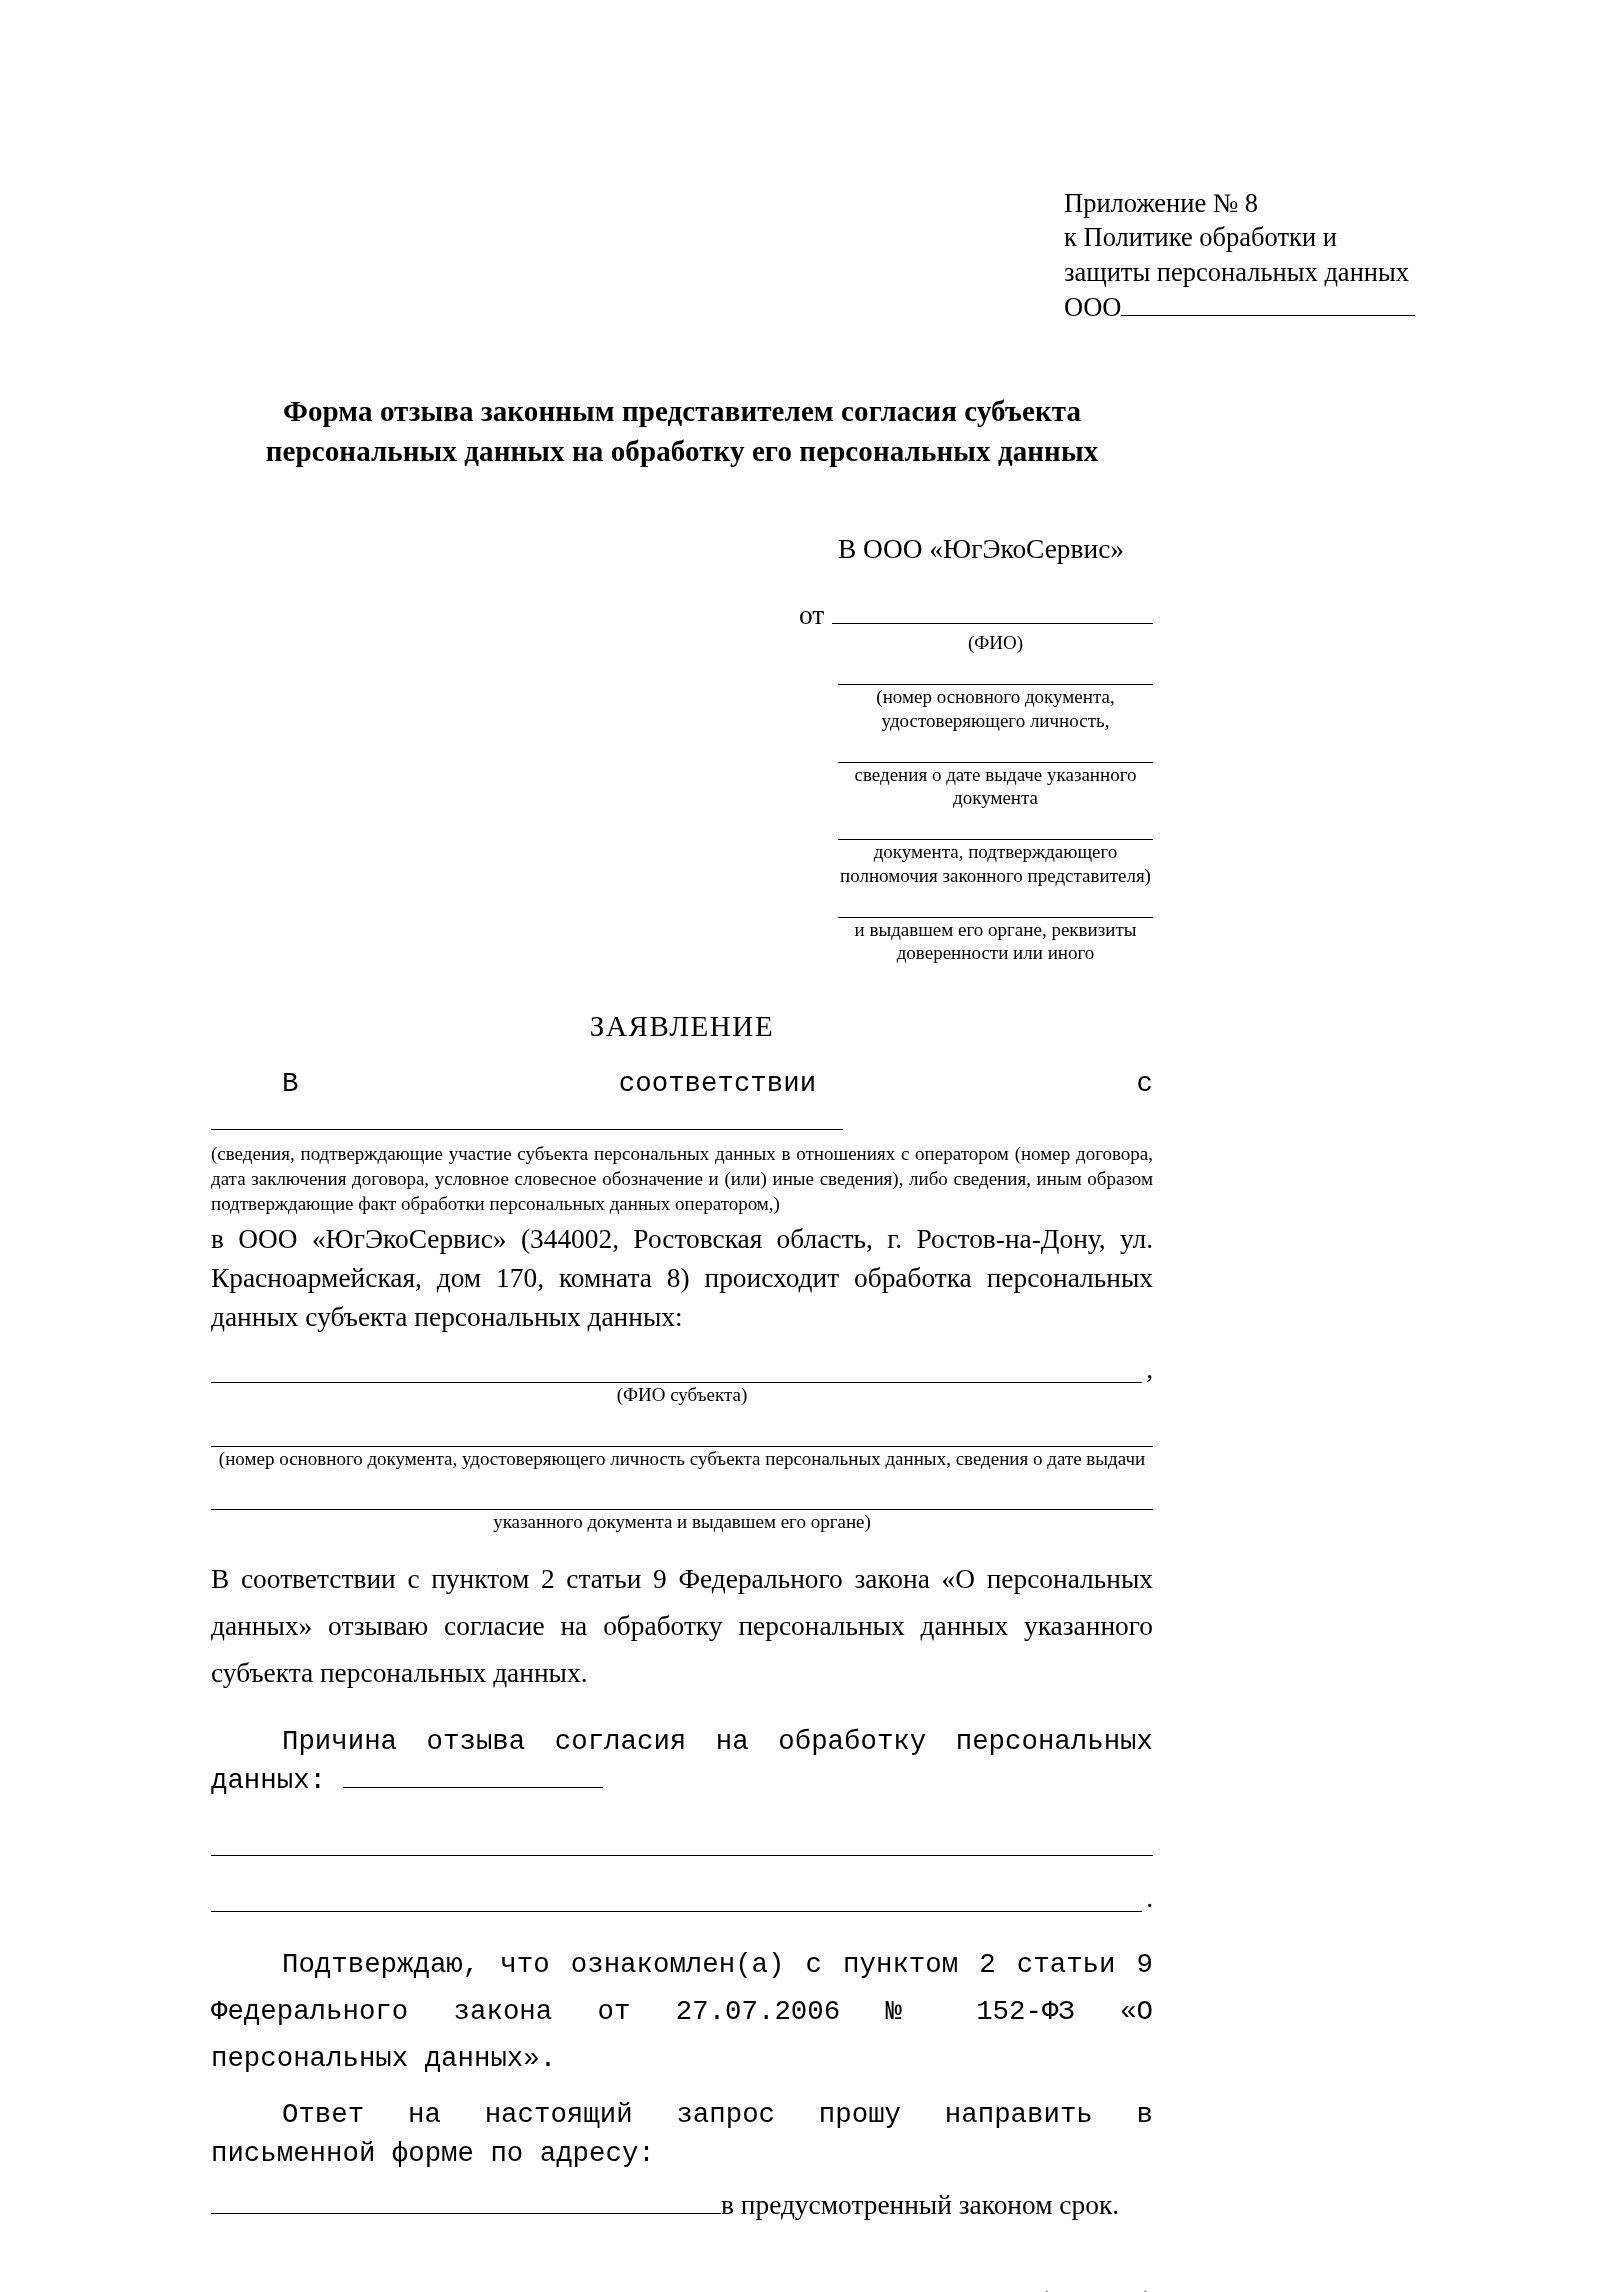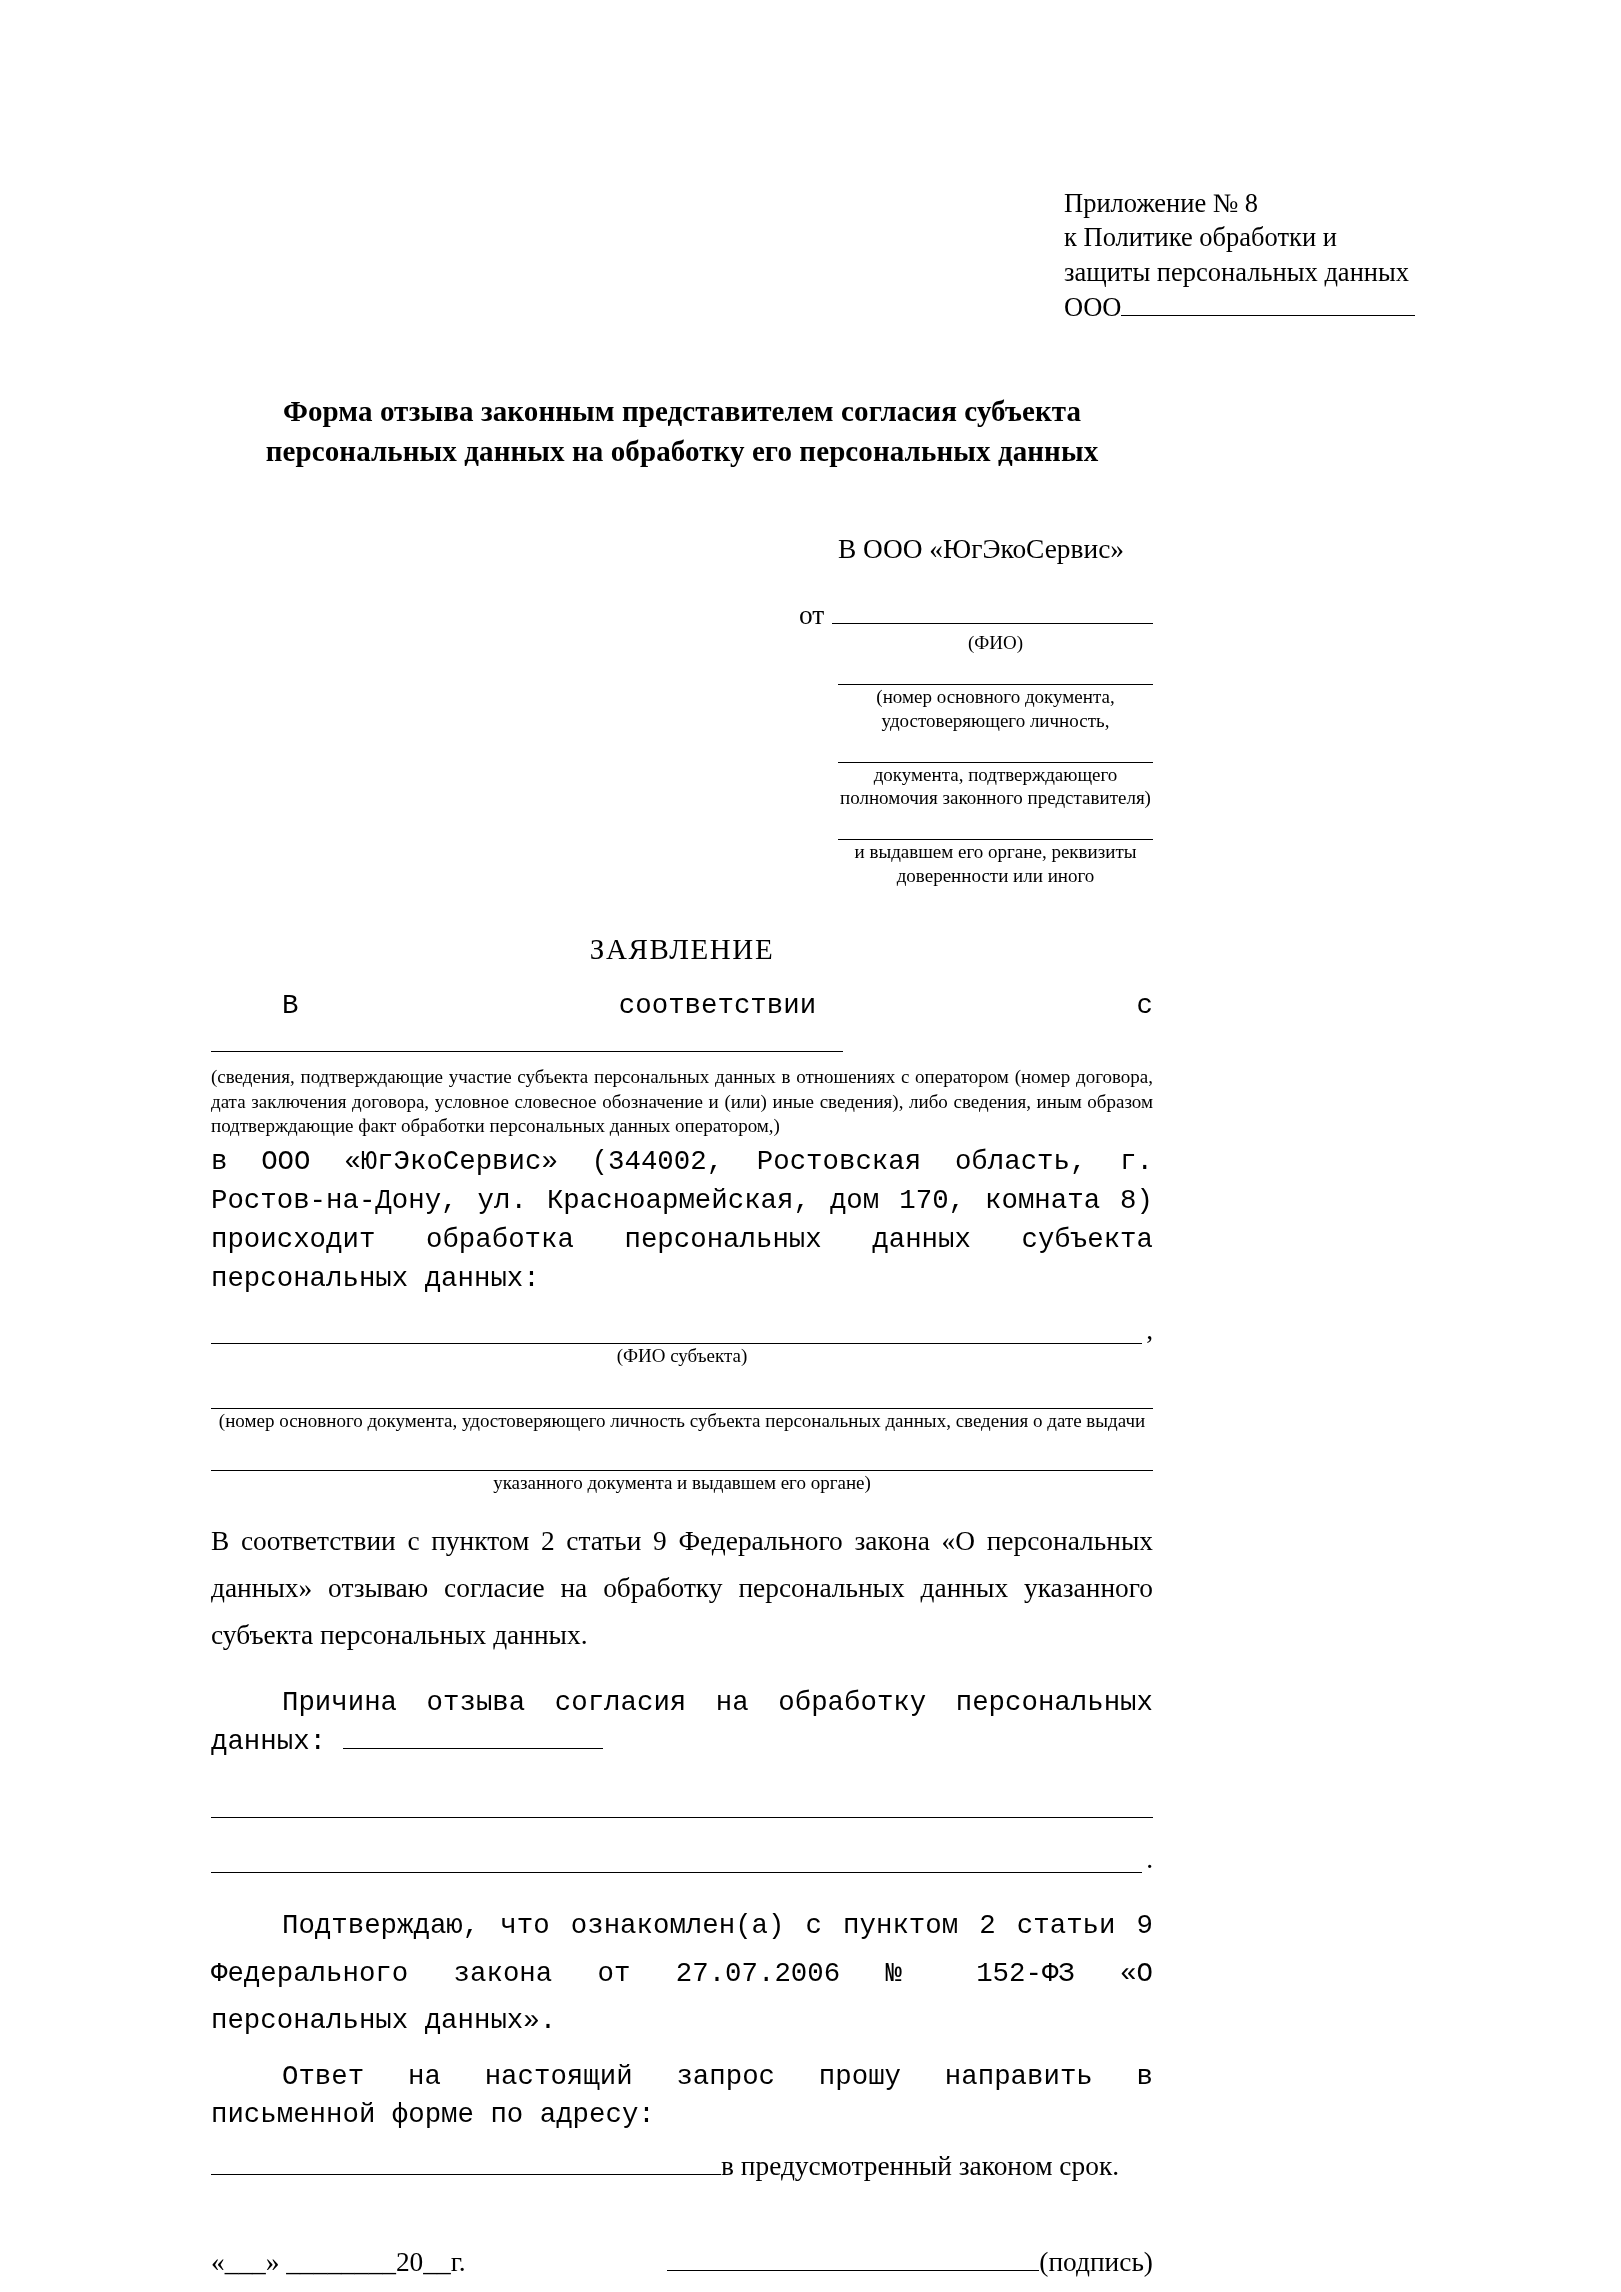--- a/index.html
+++ b/index.html
@@ -183,20 +183,24 @@
   </div>
   <div class="fillrow">
     <div class="cap cap-center">(ФИО)</div>
   </div>
 
   <div class="fillrow">
     <div class="fillline"></div>
     <div class="cap cap-center">(номер основного документа, удостоверяющего личность,</div>
   </div>
 
+  <div class="fillrow">
+    <div class="fillline"></div>
+    <div class="cap cap-center">сведения о дате выдаче указанного документа</div>
+  </div>
 
   <div class="fillrow">
     <div class="fillline"></div>
     <div class="cap cap-center">документа, подтверждающего полномочия законного представителя)</div>
   </div>
 
   <div class="fillrow">
     <div class="fillline"></div>
     <div class="cap cap-center">и выдавшем его органе, реквизиты доверенности или иного</div>
   </div>
@@ -204,21 +208,21 @@
   <div class="statement-title">ЗАЯВЛЕНИЕ</div>
 
   <div class="body-block">
 
     <div class="para indent">
       <span>В соответствии с</span>
       <span class="inline-fill" style="width:632px;"></span>
     </div>
     <div class="smallcap">(сведения, подтверждающие участие субъекта персональных данных в отношениях с оператором (номер договора, дата заключения договора, условное словесное обозначение и (или) иные сведения), либо сведения, иным образом подтверждающие факт обработки персональных данных оператором,)</div>
 
-    <div class="para" style="margin-top:3.9px;font-family:Liberation Mono, monospace;">в ООО «ЮгЭкоСервис» (344002, Ростовская область, г. Ростов-на-Дону, ул. Красноармейская, дом 170, комната 8) происходит обработка персональных данных субъекта персональных данных:</div>
+    <div class="para" style="margin-top:3.9px;">в ООО «ЮгЭкоСервис» (344002, Ростовская область, г. Ростов-на-Дону, ул. Красноармейская, дом 170, комната 8) происходит обработка персональных данных субъекта персональных данных:</div>
 
     <div class="row-with-comma" style="margin-top:11.8px;">
       <div class="fullline"></div>
       <div class="trail">,</div>
     </div>
     <div class="smallcap-center">(ФИО субъекта)</div>
 
     <div class="fullline tight" style="margin-top:9.8px;"></div>
     <div class="smallcap-center">(номер основного документа, удостоверяющего личность субъекта персональных данных, сведения о дате выдачи</div>
 

